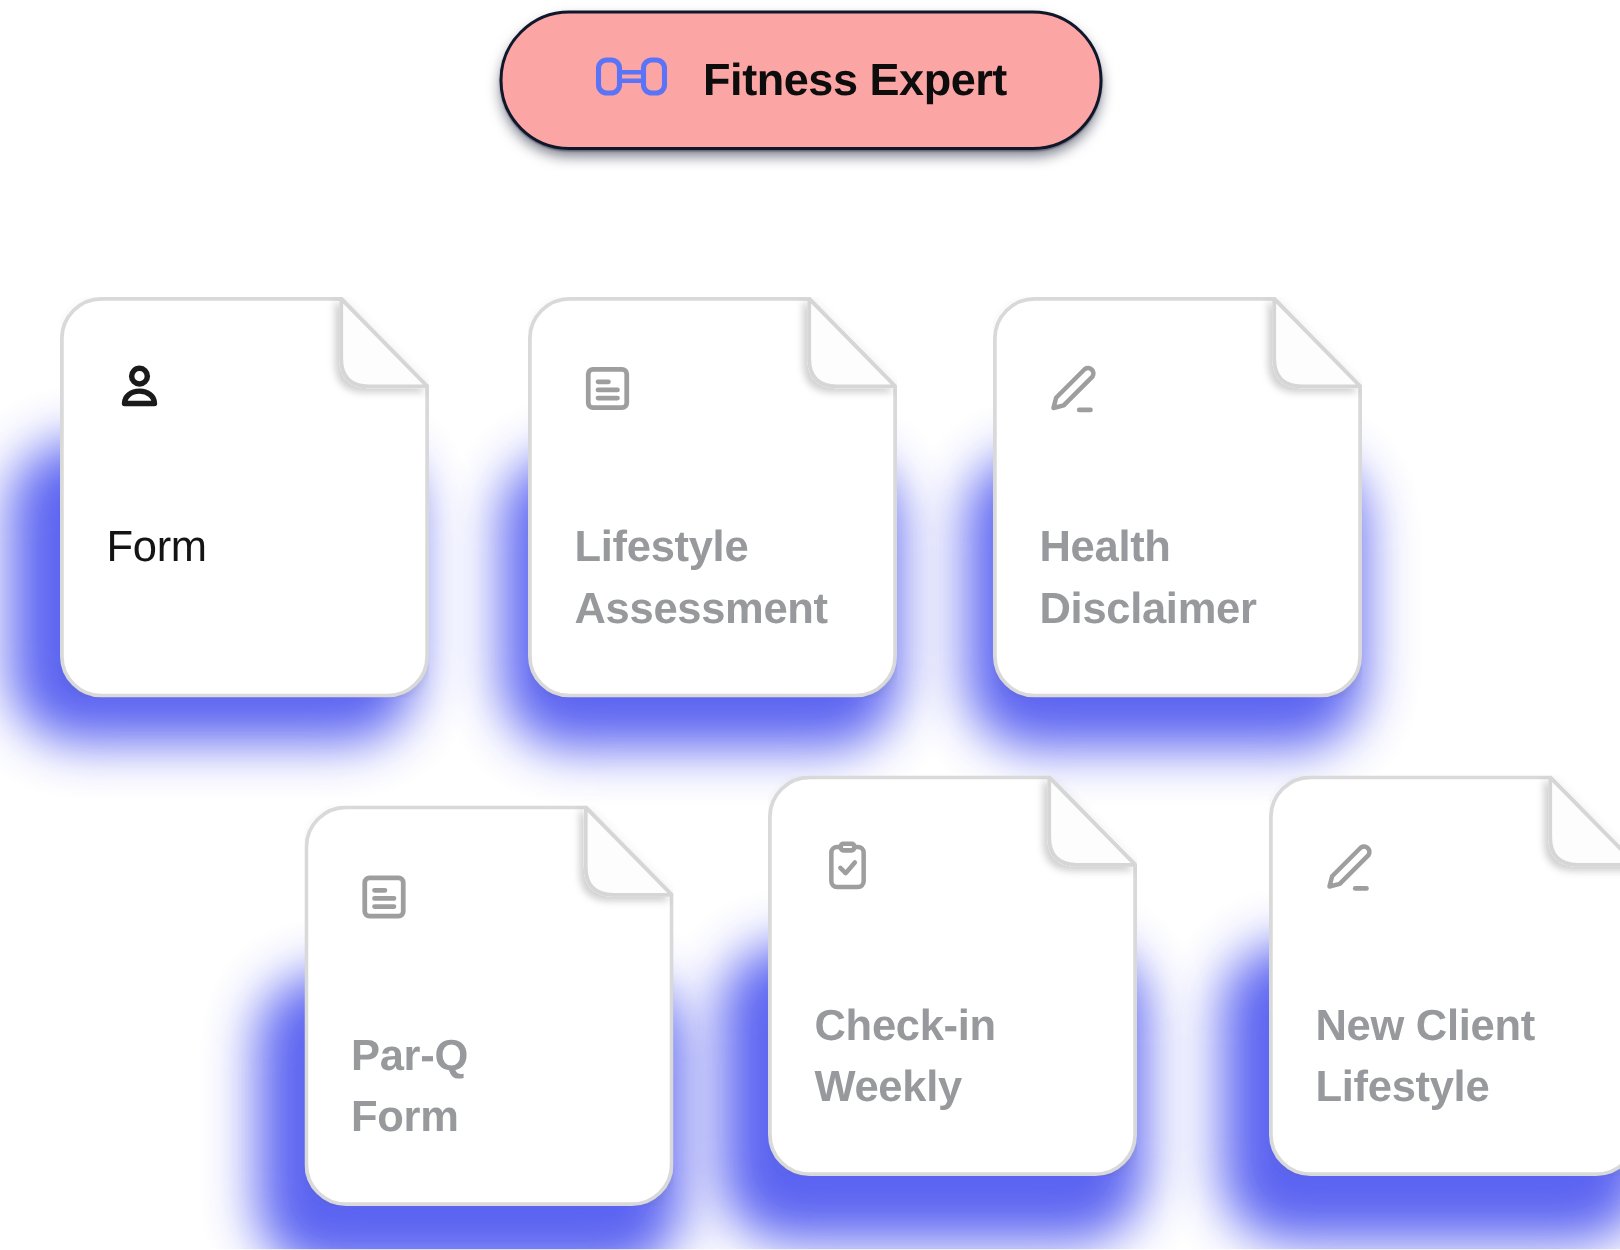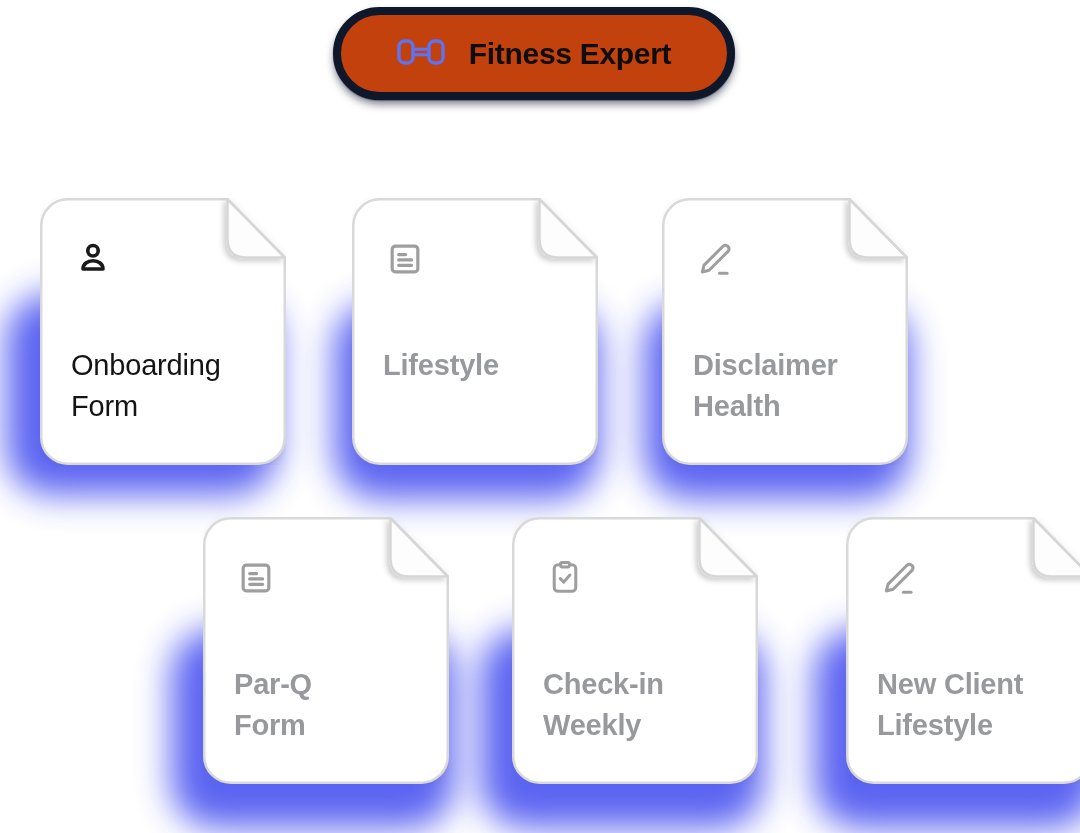--- a/index.html
+++ b/index.html
@@ -4,36 +4,36 @@
 <style>
   html,body{margin:0;padding:0;background:#ffffff;}
   .stage{
     position:relative;width:1080px;height:833px;background:#ffffff;
     overflow:hidden;font-family:"Liberation Sans",sans-serif;
   }
 
   
   .badge{
     position:absolute;left:333px;top:7px;width:402px;height:93px;
-    box-sizing:border-box;background:#c2410c;
-    border:8px solid #0f172a;border-radius:48px;
+    box-sizing:border-box;background:#fca5a5;
+    border:2px solid #0f172a;border-radius:48px;
     box-shadow:0 5px 9px -1px rgba(10,12,38,.55),0 1px 1px rgba(10,12,38,.35);
     display:flex;align-items:center;justify-content:center;gap:24px;
     z-index:5;
   }
   .badge-label{
     font-size:30px;font-weight:700;color:#0d0d0d;letter-spacing:-.3px;
   }
 
   
   .doc{position:absolute;width:246px;height:267px;}
   .c1{left:40px;top:198px}
   .c2{left:352px;top:198px}
   .c3{left:662px;top:198px}
-  .c4{left:203px;top:517px}
+  .c4{left:203px;top:537px}
   .c5{left:512px;top:517px}
   .c6{left:846px;top:517px}
 
   .glow{
     position:absolute;background:#4e57f0;filter:blur(17px);
     border-radius:46px;opacity:.92;z-index:0;
   }
   .g-r1{left:-18px;right:-2px;top:104px;bottom:-34px;}
   .g-first{left:-34px;right:8px;top:96px;bottom:-30px;}
   .g-r2{left:-32px;right:-6px;top:112px;bottom:-44px;}
@@ -84,57 +84,57 @@
       <path d="M27.75 1.25 H187.5 L244.75 59.5 V239.25 A26.5 26.5 0 0 1 218.25 265.75 H27.75 A26.5 26.5 0 0 1 1.25 239.25 V27.75 A26.5 26.5 0 0 1 27.75 1.25 Z" fill="#ffffff" stroke="#d9d9d9" stroke-width="2.5" filter="url(#cardShadow)"></path>
       <path d="M187.5 1.25 L244.75 59.5 H206 Q187.5 59.5 187.5 41 Z" fill="#fdfdfd" stroke="#d6d6d6" stroke-width="2.5" stroke-linejoin="round" filter="url(#foldShadow)"></path>
     </svg>
     <span class="doc-icon">
       <svg width="38" height="38" viewBox="0 0 24 24" fill="none" stroke="#1a1a1a" stroke-width="2.3" stroke-linecap="round" stroke-linejoin="round">
         <circle cx="12" cy="6.8" r="3.3"></circle>
         <path d="M5.7 18.3c0-3.1 2.8-5.2 6.3-5.2s6.3 2.1 6.3 5.2Z"></path>
       </svg>
     </span>
     <div class="doc-title">
-      <span class="t-line">Onboarding</span>
       <span class="t-line">Form</span>
     </div>
   </div>
 
   <div class="doc c2">
     <div class="glow g-r1"></div>
     <svg class="paper" width="246" height="267" viewBox="0 0 246 267">
       <path d="M27.75 1.25 H187.5 L244.75 59.5 V239.25 A26.5 26.5 0 0 1 218.25 265.75 H27.75 A26.5 26.5 0 0 1 1.25 239.25 V27.75 A26.5 26.5 0 0 1 27.75 1.25 Z" fill="#ffffff" stroke="#d9d9d9" stroke-width="2.5" filter="url(#cardShadow)"></path>
       <path d="M187.5 1.25 L244.75 59.5 H206 Q187.5 59.5 187.5 41 Z" fill="#fdfdfd" stroke="#d6d6d6" stroke-width="2.5" stroke-linejoin="round" filter="url(#foldShadow)"></path>
     </svg>
     <span class="doc-icon">
       <svg width="38" height="38" viewBox="0 0 24 24" fill="none" stroke="#9e9e9e" stroke-width="2" stroke-linecap="round" stroke-linejoin="round">
         <rect x="3.9" y="3.9" width="16.2" height="16.2" rx="2"></rect>
         <path d="M8 9.2h4.4M8 12.6h8.2M8 16h8.2"></path>
       </svg>
     </span>
     <div class="doc-title">
       <span class="t-line">Lifestyle</span>
+      <span class="t-line">Assessment</span>
     </div>
   </div>
 
   <div class="doc c3">
     <div class="glow g-r1"></div>
     <svg class="paper" width="246" height="267" viewBox="0 0 246 267">
       <path d="M27.75 1.25 H187.5 L244.75 59.5 V239.25 A26.5 26.5 0 0 1 218.25 265.75 H27.75 A26.5 26.5 0 0 1 1.25 239.25 V27.75 A26.5 26.5 0 0 1 27.75 1.25 Z" fill="#ffffff" stroke="#d9d9d9" stroke-width="2.5" filter="url(#cardShadow)"></path>
       <path d="M187.5 1.25 L244.75 59.5 H206 Q187.5 59.5 187.5 41 Z" fill="#fdfdfd" stroke="#d6d6d6" stroke-width="2.5" stroke-linejoin="round" filter="url(#foldShadow)"></path>
     </svg>
     <span class="doc-icon">
       <svg width="38" height="38" viewBox="0 0 24 24" fill="none" stroke="#9e9e9e" stroke-width="1.9" stroke-linecap="round" stroke-linejoin="round">
         <path d="M17.2 3.8a2.3 2.3 0 0 1 3.2 3.2L8.3 19.1 4 20.2l1.1-4.3Z"></path>
         <path d="M14.8 21h4.8"></path>
       </svg>
     </span>
     <div class="doc-title">
+      <span class="t-line">Health</span>
       <span class="t-line">Disclaimer</span>
-      <span class="t-line">Health</span>
     </div>
   </div>
 
   <div class="doc c4">
     <div class="glow g-r2"></div>
     <svg class="paper" width="246" height="267" viewBox="0 0 246 267">
       <path d="M27.75 1.25 H187.5 L244.75 59.5 V239.25 A26.5 26.5 0 0 1 218.25 265.75 H27.75 A26.5 26.5 0 0 1 1.25 239.25 V27.75 A26.5 26.5 0 0 1 27.75 1.25 Z" fill="#ffffff" stroke="#d9d9d9" stroke-width="2.5" filter="url(#cardShadow)"></path>
       <path d="M187.5 1.25 L244.75 59.5 H206 Q187.5 59.5 187.5 41 Z" fill="#fdfdfd" stroke="#d6d6d6" stroke-width="2.5" stroke-linejoin="round" filter="url(#foldShadow)"></path>
     </svg>
     <span class="doc-icon">

